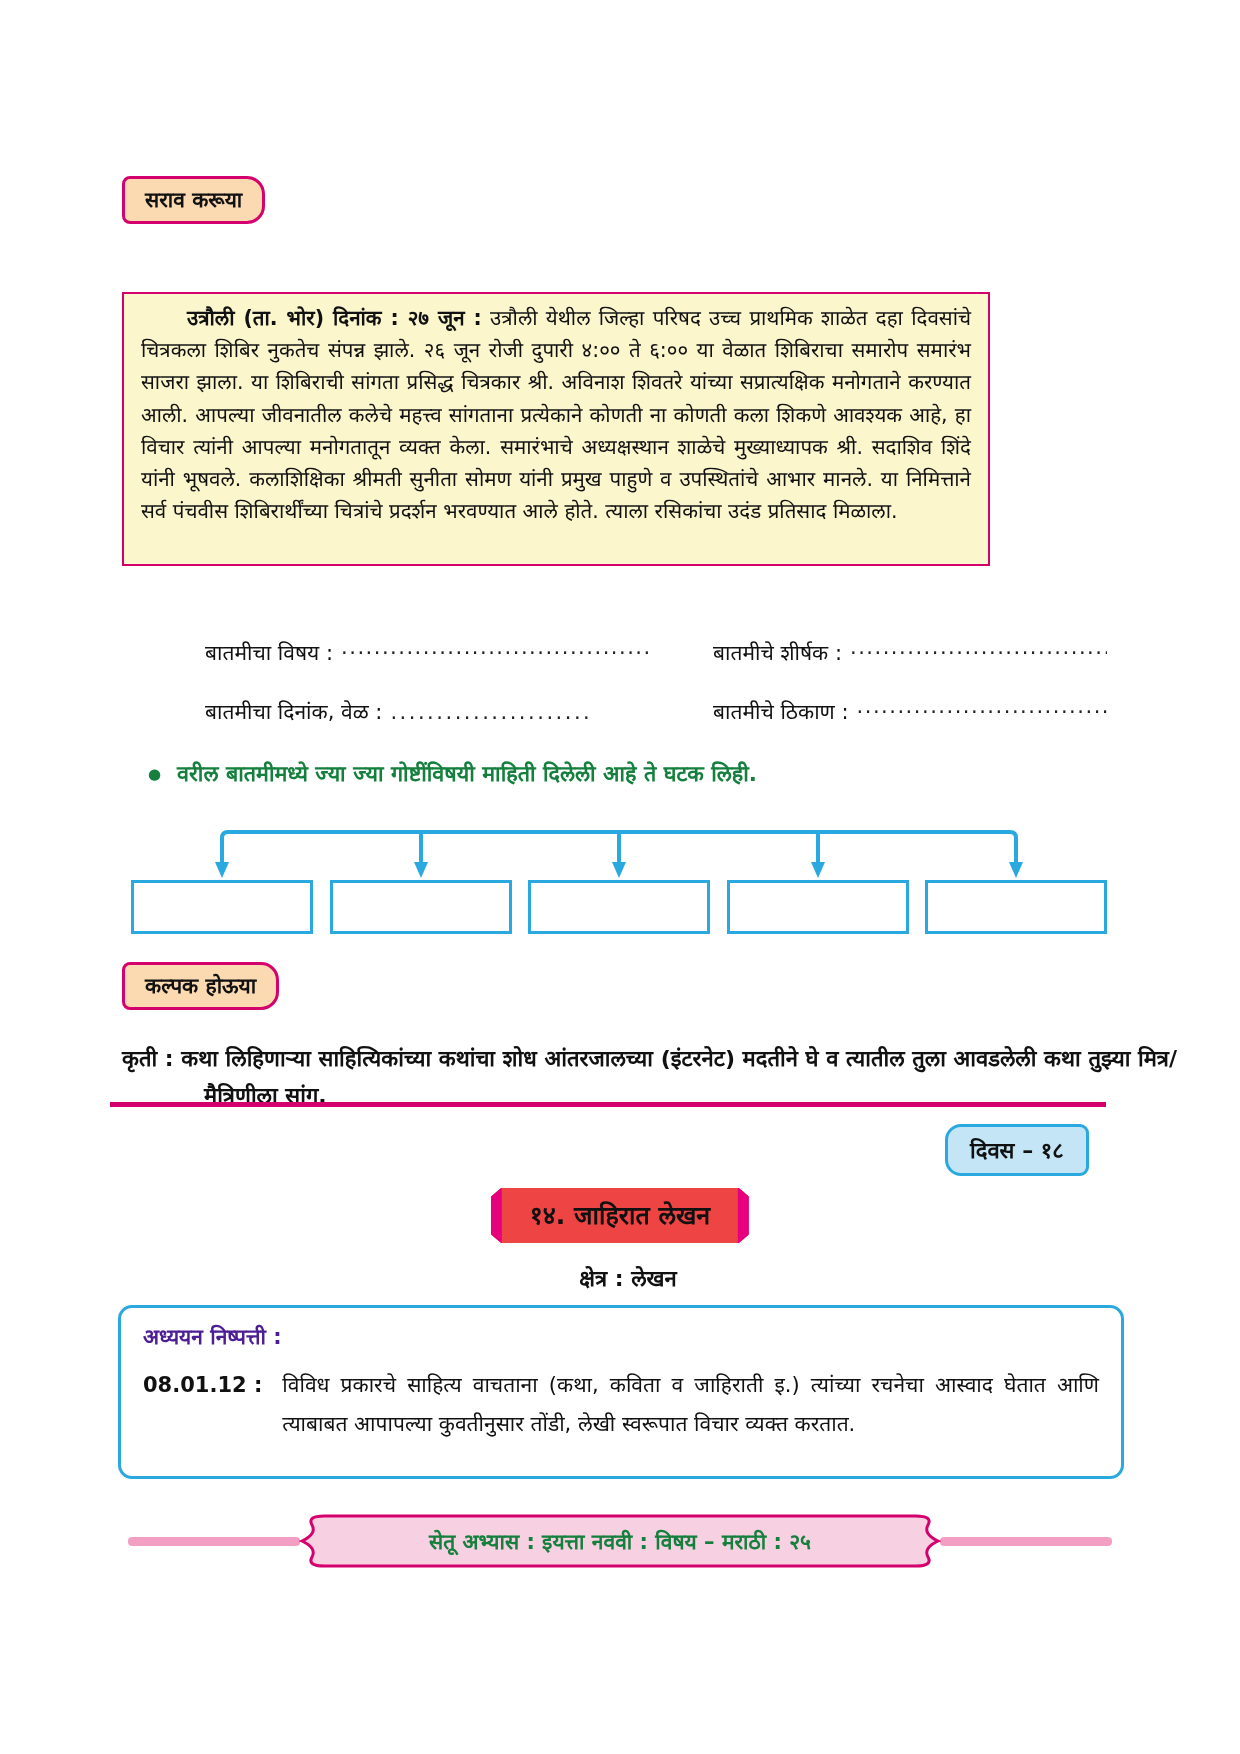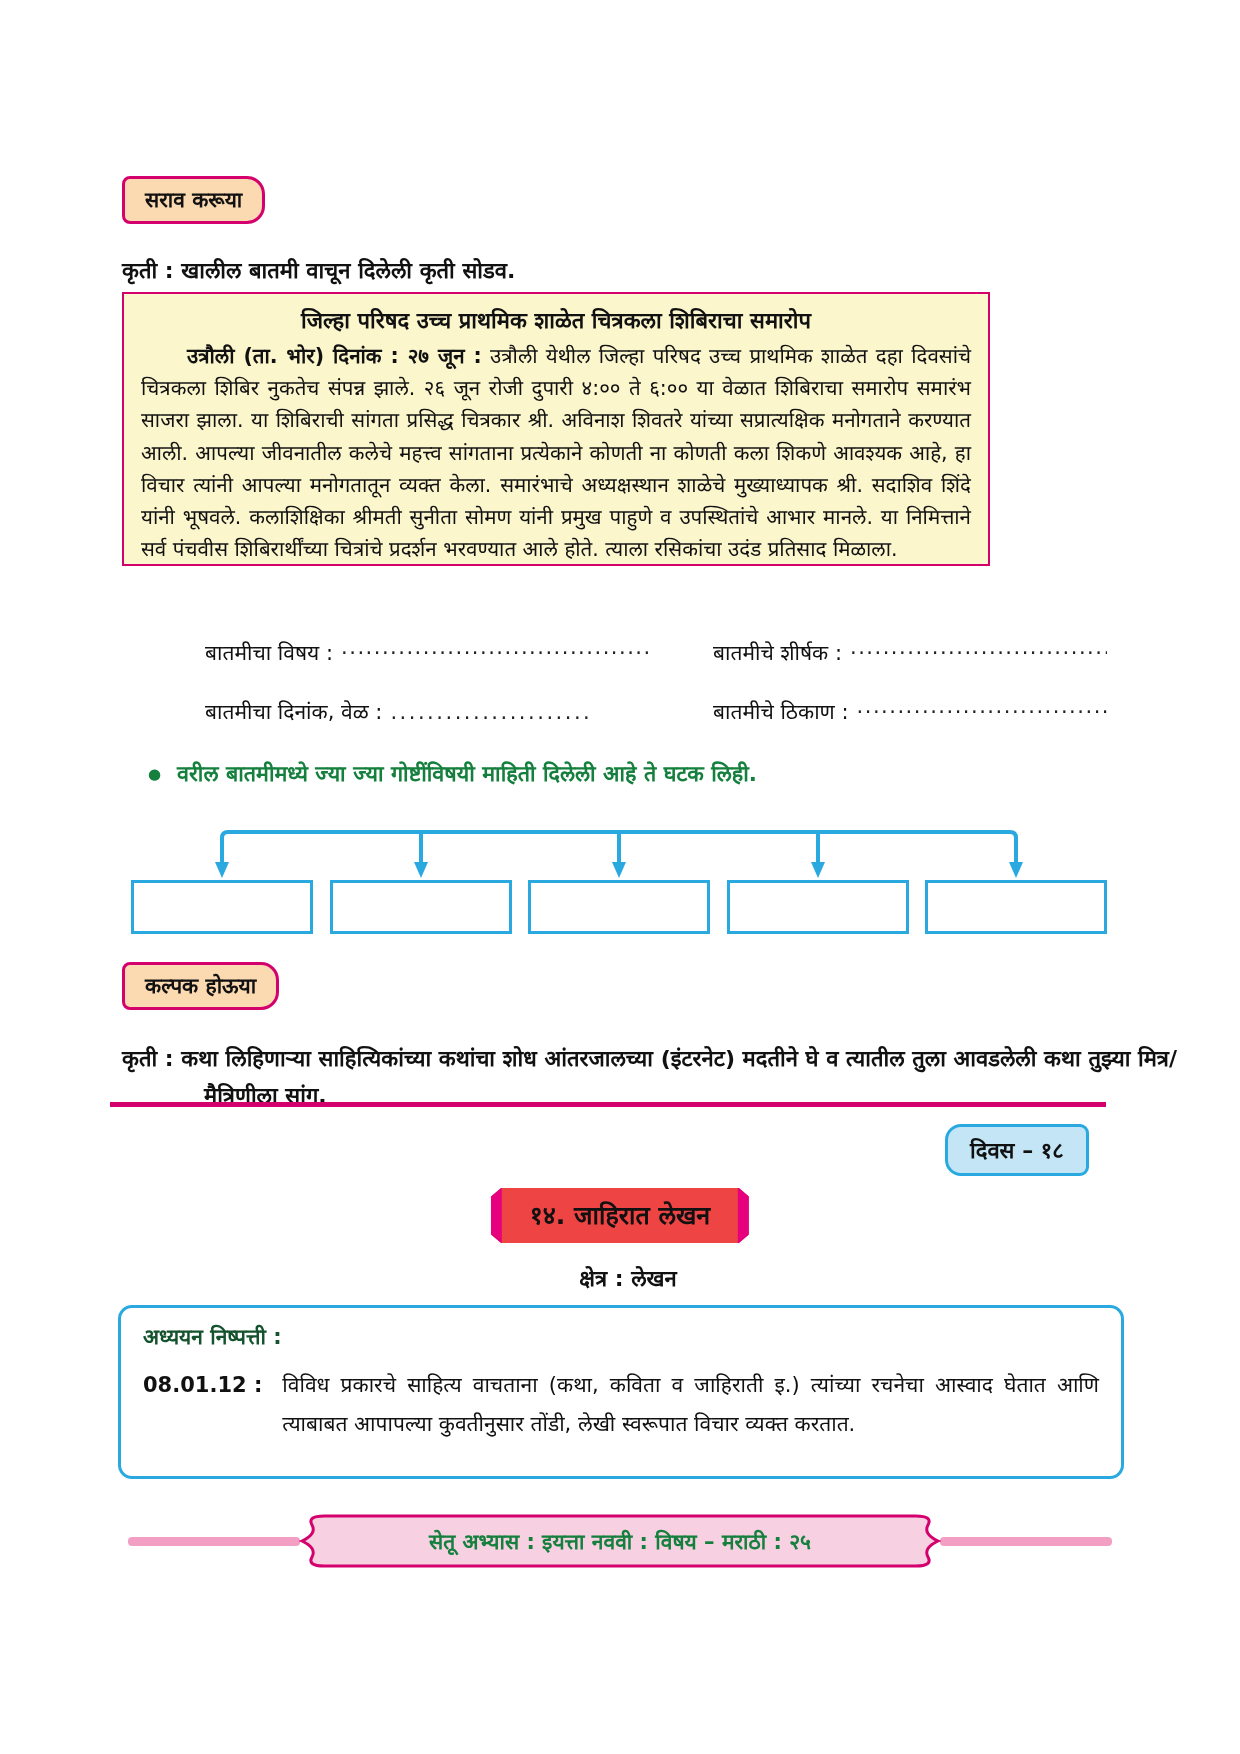--- a/index.html
+++ b/index.html
@@ -113,21 +113,21 @@
   }
 
   
   #outcomes-box{
     position:absolute;left:118px;top:1305px;width:1006px;height:174px;
     box-sizing:border-box;
     border:3px solid #29a9e0;border-radius:14px;background:#fff;
     padding:14px 22px 10px 22px;
   }
   #outcomes-heading{
-    color:#14532d;font-weight:bold;font-size:21px;margin:0 0 16px 0;
+    color:#4c1d95;font-weight:bold;font-size:21px;margin:0 0 16px 0;
   }
   .outcome-row{display:flex;gap:20px;font-size:21px;line-height:1.85;}
   .outcome-code{font-weight:bold;white-space:nowrap;}
   .outcome-text{flex:1;text-align:justify;}
 
   
   .footer-bar{
     position:absolute;top:1537px;height:9px;background:#f29fc3;border-radius:4px;
   }
   #footer-bar-left{left:128px;width:172px;}
@@ -140,24 +140,22 @@
     font-size:21px;font-weight:bold;color:#15803d;
   }
 </style>
 </head>
 <body>
 
 <div id="page">
 
   <div id="badge-practice" class="pill-badge">सराव करूया</div>
 
-  <div id="activity1" class="activity-line">कृती : खालील बातमी वाचून दिलेली कृती सोडव.</div>
 
   <div id="news-box">
-    <div id="news-title">जिल्हा परिषद उच्च प्राथमिक शाळेत चित्रकला शिबिराचा समारोप</div>
     <p id="news-para"><b>उत्रौली (ता. भोर) दिनांक : २७ जून :</b> <span>उत्रौली येथील जिल्हा परिषद उच्च प्राथमिक शाळेत दहा दिवसांचे चित्रकला शिबिर नुकतेच संपन्न झाले. २६ जून रोजी दुपारी ४:०० ते ६:०० या वेळात शिबिराचा समारोप समारंभ साजरा झाला. या शिबिराची सांगता प्रसिद्ध चित्रकार श्री. अविनाश शिवतरे यांच्या सप्रात्यक्षिक मनोगताने करण्यात आली. आपल्या जीवनातील कलेचे महत्त्व सांगताना प्रत्येकाने कोणती ना कोणती कला शिकणे आवश्यक आहे, हा विचार त्यांनी आपल्या मनोगतातून व्यक्त केला. समारंभाचे अध्यक्षस्थान शाळेचे मुख्याध्यापक श्री. सदाशिव शिंदे यांनी भूषवले. कलाशिक्षिका श्रीमती सुनीता सोमण यांनी प्रमुख पाहुणे व उपस्थितांचे आभार मानले. या निमित्ताने सर्व पंचवीस शिबिरार्थींच्या चित्रांचे प्रदर्शन भरवण्यात आले होते. त्याला रसिकांचा उदंड प्रतिसाद मिळाला.</span></p>
   </div>
 
   <div id="field-subject" class="field">
     <span>बातमीचा विषय :</span>
     <span class="dots">································································</span>
   </div>
   <div id="field-title" class="field">
     <span>बातमीचे शीर्षक :</span>
     <span class="dots">································································</span>

